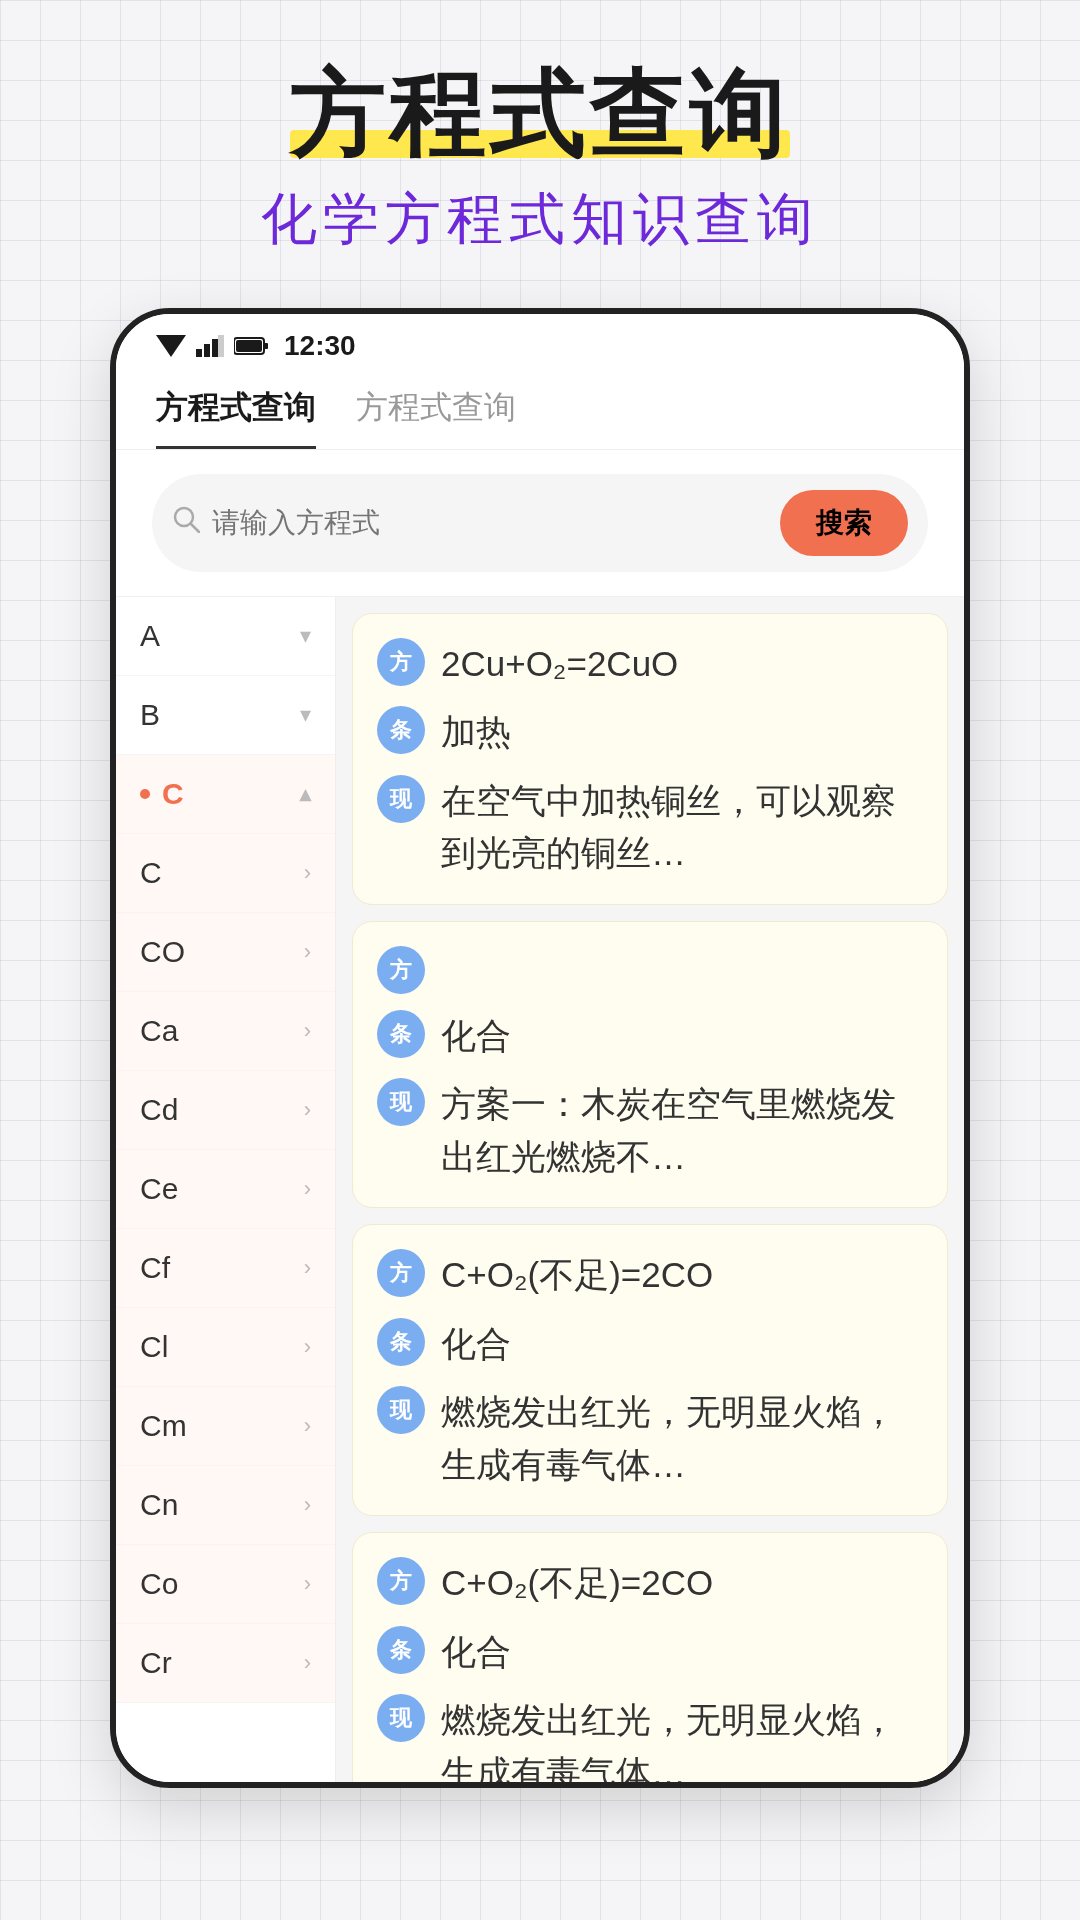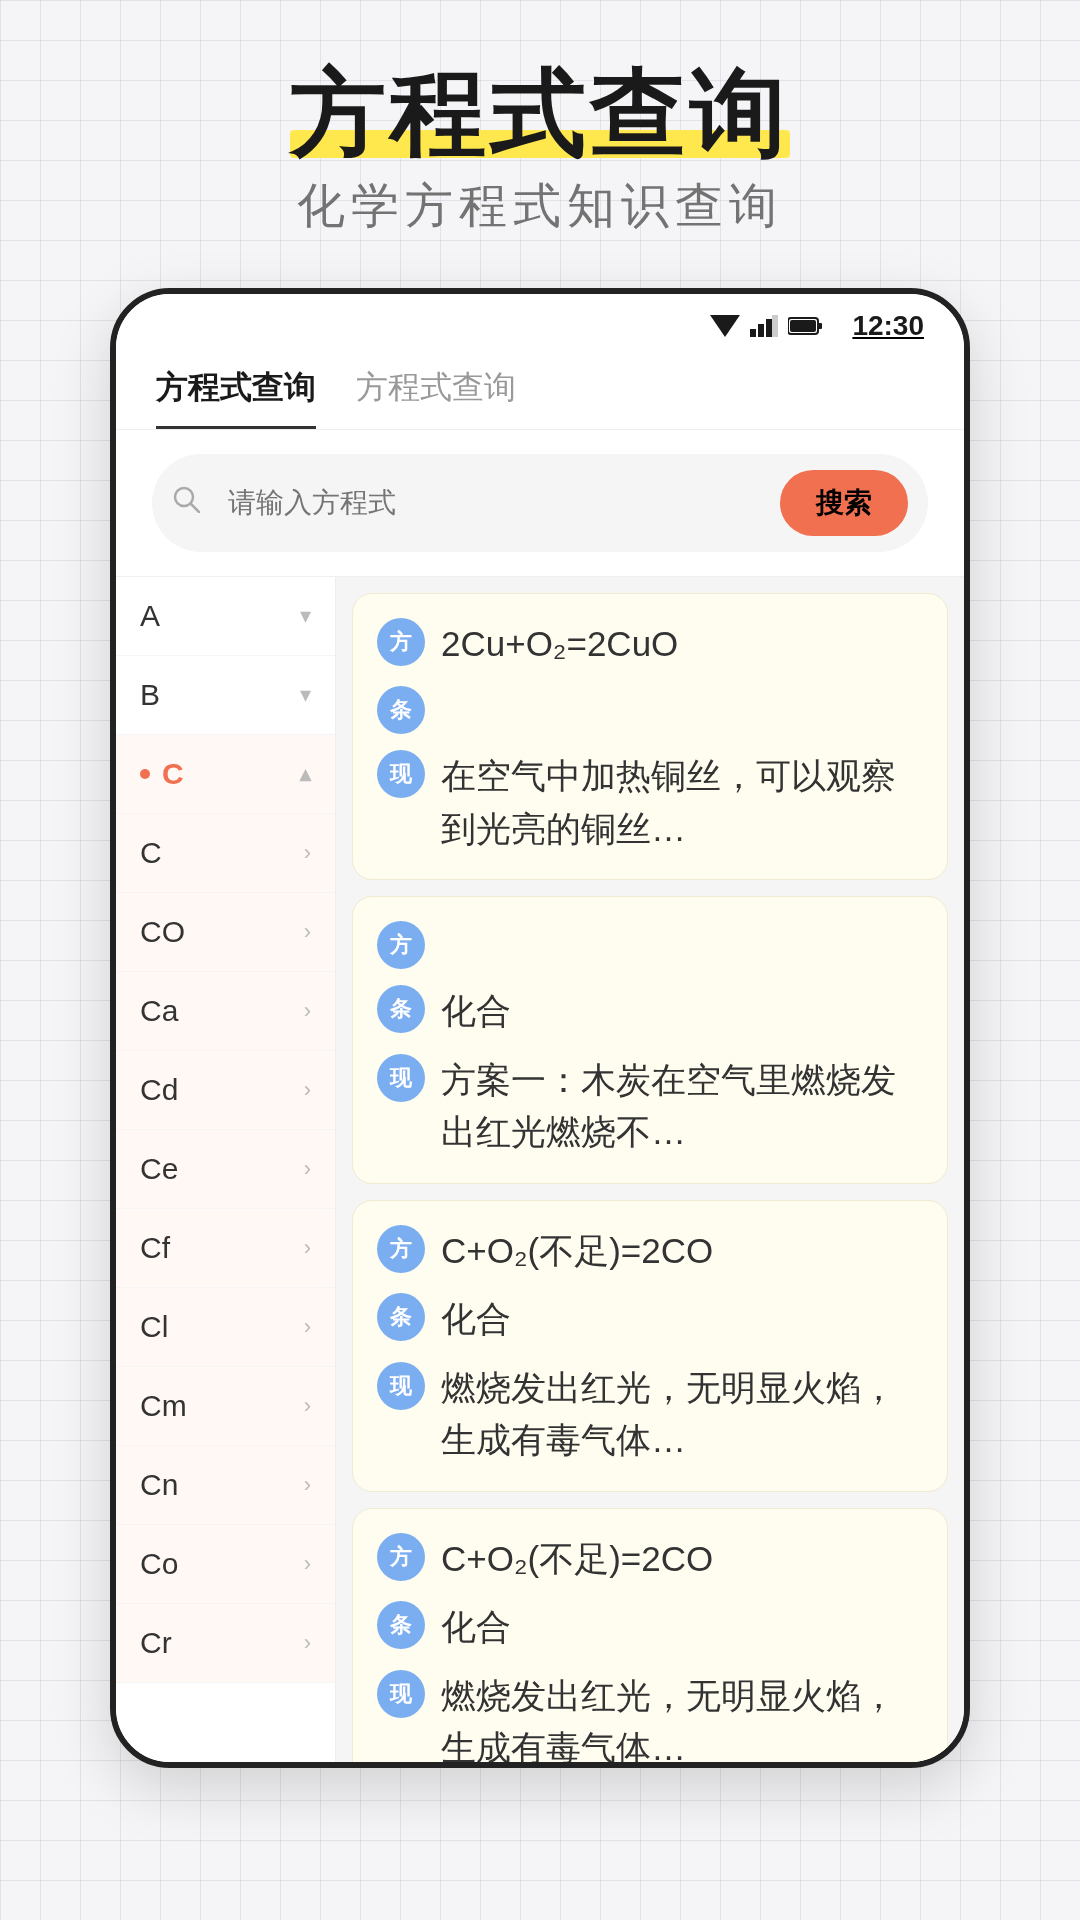--- a/index.html
+++ b/index.html
@@ -54,48 +54,47 @@
       bottom: 8px;
       left: 0;
       width: 100%;
       height: 28px;
       background: #FFE84D;
       z-index: -1;
       border-radius: 4px;
     }
 
     .sub-title {
-      font-size: 48px;
-      color: #737373;
-      margin-top: 8px;
+      font-size: 56px;
+      color: #6d28d9;
+      margin-top: 16px;
       letter-spacing: 6px;
     }
 
     
     .phone-frame {
       width: 860px;
       height: 1480px;
       background: white;
       border-radius: 60px;
       border: 6px solid #222;
       overflow: hidden;
       position: relative;
       margin-top: 30px;
       box-shadow: 0 20px 60px rgba(0,0,0,0.15);
     }
 
     
     .status-bar {
       display: flex;
-      justify-content: flex-end;
+      justify-content: flex-start;
       align-items: center;
       padding: 16px 40px 8px;
-      gap: 28px;
+      gap: 14px;
       background: white;
-      text-decoration: underline;
     }
 
     .status-time {
       font-size: 28px;
       font-weight: 600;
       color: #1a1a1a;
     }
 
     .status-icons {
       display: flex;
@@ -132,21 +131,21 @@
       background: white;
       border-bottom: 1px solid #f0f0f0;
     }
 
     .search-bar {
       display: flex;
       align-items: center;
       background: #f5f5f5;
       border-radius: 50px;
       padding: 16px 20px;
-      gap: 28px;
+      gap: 12px;
       position: relative;
     }
 
     .search-icon-wrap {
       color: #aaa;
       font-size: 28px;
     }
 
     .search-input {
       flex: 1;
@@ -412,20 +411,21 @@
           <div class="card-row">
             <div class="badge badge-formula">
               <span>方</span>
             </div>
             <div class="card-text">2Cu+O₂=2CuO</div>
           </div>
           <div class="card-row">
             <div class="badge badge-condition">
               <span>条</span>
             </div>
+            <div class="card-text">加热</div>
           </div>
           <div class="card-row">
             <div class="badge badge-phenomenon">
               <span>现</span>
             </div>
             <div class="card-text">在空气中加热铜丝，可以观察到光亮的铜丝…</div>
           </div>
         </div>
 
         <div class="formula-card">

